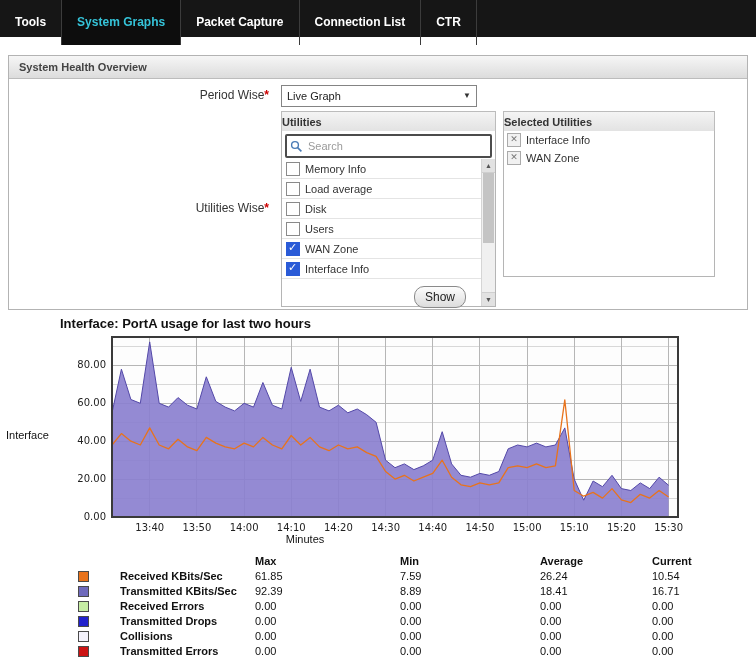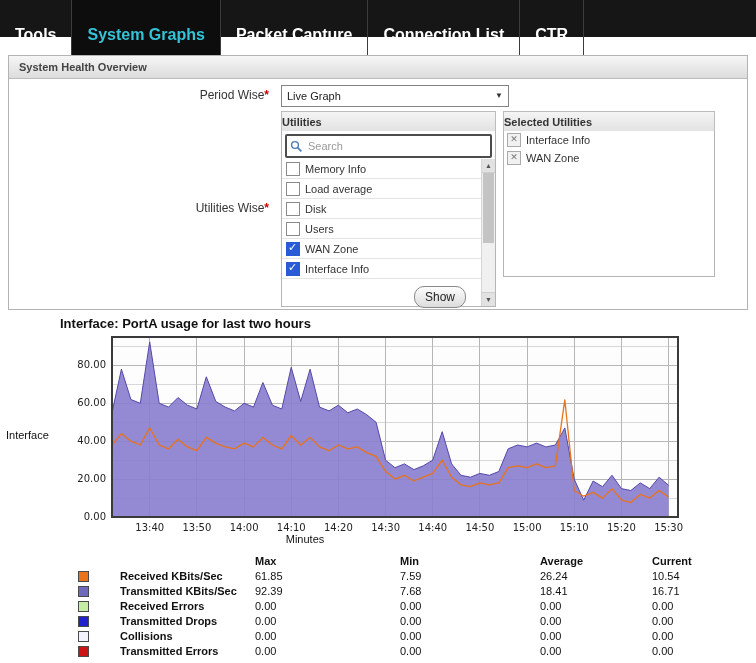--- a/index.html
+++ b/index.html
@@ -5,34 +5,34 @@
   html,body{margin:0;padding:0;}
   body{
     width:756px;height:663px;position:relative;overflow:hidden;
     background:#ffffff;
     font-family:"Liberation Sans","DejaVu Sans",sans-serif;
     -webkit-font-smoothing:antialiased;
   }
   
   .nav{position:absolute;left:0;top:0;width:756px;height:37px;background:#161616;display:flex;}
   .nav-tab{
-    height:37px;line-height:37px;padding:16px 15px;font-size:16px;font-weight:bold;
+    height:37px;line-height:37px;padding:4px 15px;font-size:12px;font-weight:bold;
     color:#ffffff;border-right:1px solid #3c3c3c;cursor:pointer;white-space:nowrap;
   }
   .nav-tab.active{color:#35c3d8;background:#0d0d0d;}
   
   .panel{position:absolute;left:8px;top:55px;width:740px;height:255px;border:1px solid #b3b3b3;background:#ffffff;box-sizing:border-box;}
   .panel-header{
     height:22px;line-height:22px;padding-left:10px;font-size:11px;font-weight:bold;color:#444;
     background:linear-gradient(#f6f6f6,#dcdcdc);border-bottom:1px solid #bcbcbc;
   }
   .form-label{position:absolute;left:0;width:260px;text-align:right;font-size:12px;color:#333;}
   .req{color:#cc0000;font-weight:bold;}
   .select{
-    position:absolute;left:272px;top:29px;width:228px;height:22px;box-sizing:border-box;
+    position:absolute;left:272px;top:29px;width:196px;height:22px;box-sizing:border-box;
     border:1px solid #848484;background:#ffffff;font-size:11px;color:#222;
     line-height:20px;padding-left:5px;cursor:pointer;
   }
   .select .caret{position:absolute;right:5px;top:0;font-size:8px;color:#333;line-height:20px;}
   .list-header{
     position:absolute;height:27px;line-height:20px;box-sizing:border-box;
     font-size:11px;font-weight:bold;color:#333;
     background:linear-gradient(#f4f4f4,#dddddd);border:1px solid #bcbcbc;
   }
   .list-box{position:absolute;box-sizing:border-box;border:1px solid #b5b5b5;border-top:none;background:#ffffff;}
@@ -223,21 +223,21 @@
   <div class="s-cell"><span class="swatch" style="background-color: rgb(232, 115, 28);"></span></div>
   <div class="s-cell s-label">Received KBits/Sec</div>
   <div class="s-cell">61.85</div>
   <div class="s-cell">7.59</div>
   <div class="s-cell">26.24</div>
   <div class="s-cell">10.54</div>
 
   <div class="s-cell"><span class="swatch" style="background-color: rgb(111, 106, 188);"></span></div>
   <div class="s-cell s-label">Transmitted KBits/Sec</div>
   <div class="s-cell">92.39</div>
-  <div class="s-cell">7.68</div>
+  <div class="s-cell">8.89</div>
   <div class="s-cell">18.41</div>
   <div class="s-cell">16.71</div>
 
   <div class="s-cell"><span class="swatch" style="background-color: rgb(198, 237, 164);"></span></div>
   <div class="s-cell s-label">Received Errors</div>
   <div class="s-cell">0.00</div>
   <div class="s-cell">0.00</div>
   <div class="s-cell">0.00</div>
   <div class="s-cell">0.00</div>
 

